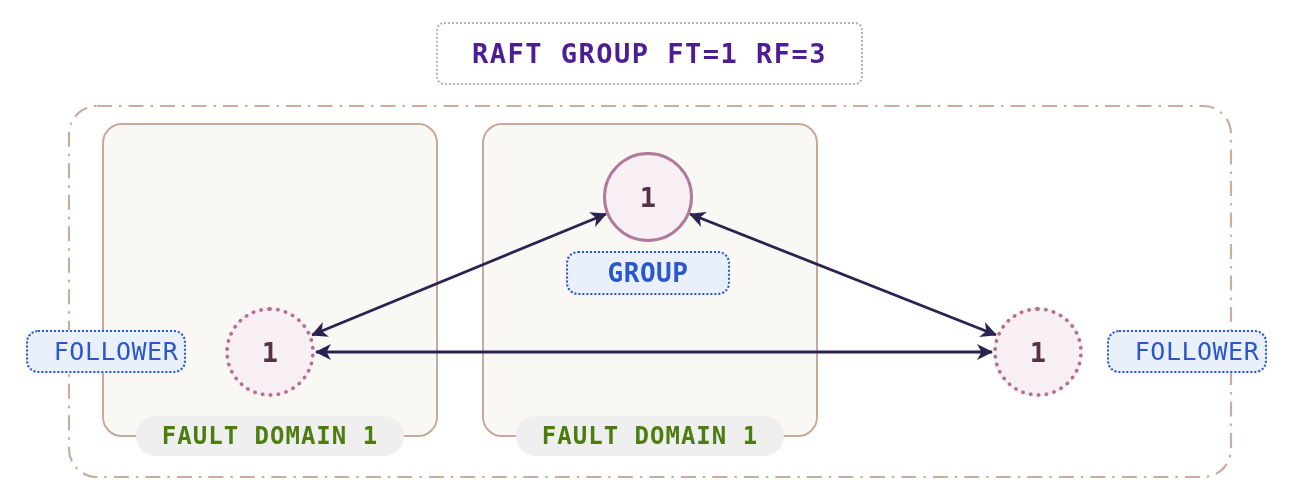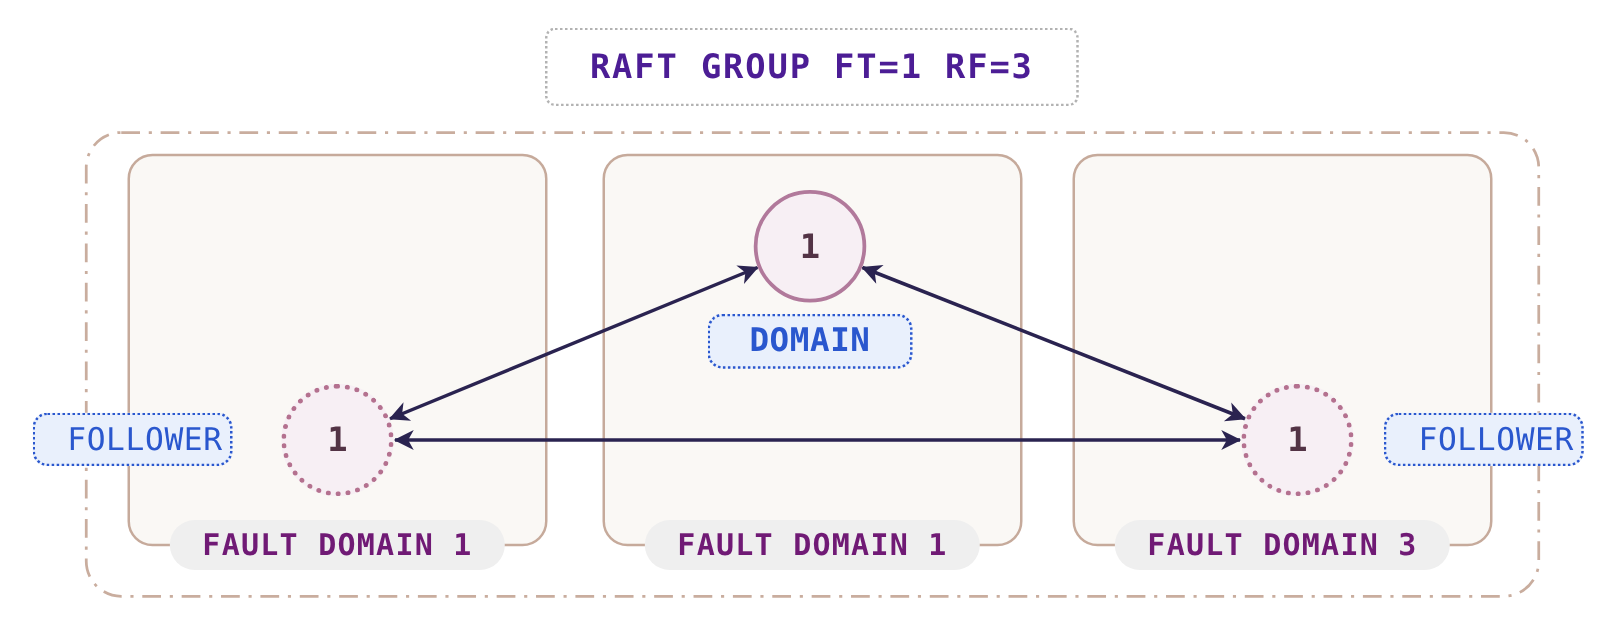--- a/index.html
+++ b/index.html
@@ -46,21 +46,21 @@
     left: 50%; bottom: -21px;
     transform: translateX(-50%);
     background: #efefef;
     border-radius: 20px;
     height: 40px;
     padding: 0 26px;
     display: flex; align-items: center; justify-content: center;
     font-size: 24px;
     font-weight: bold;
     letter-spacing: 1px;
-    color: #701a75;
+    color: #4d7c0f;
     white-space: nowrap;
   }
   
   .overlay {
     position: absolute;
     left: 0; top: 0;
     width: 1298px; height: 504px;
     pointer-events: none;
   }
   
@@ -111,23 +111,20 @@
   <div class="title-box">
     <span class="title-text">RAFT GROUP FT=1 RF=3</span>
   </div>
 
   <div class="fd fd1">
     <div class="fd-pill">FAULT DOMAIN 1</div>
   </div>
   <div class="fd fd2">
     <div class="fd-pill">FAULT DOMAIN 1</div>
   </div>
-  <div class="fd fd3">
-    <div class="fd-pill">FAULT DOMAIN 3</div>
-  </div>
 
   <svg class="overlay" viewBox="0 0 1298 504">
     <defs>
       <marker id="arrow-end" markerUnits="userSpaceOnUse" markerWidth="22" markerHeight="22" refX="17" refY="10" orient="auto">
         <path d="M2,2 L18,10 L2,18 L6.5,10 Z" fill="#2a2350"></path>
       </marker>
       <marker id="arrow-start" markerUnits="userSpaceOnUse" markerWidth="22" markerHeight="22" refX="3" refY="10" orient="auto">
         <path d="M18,2 L2,10 L18,18 L13.5,10 Z" fill="#2a2350"></path>
       </marker>
     </defs>
@@ -140,17 +137,17 @@
   <div class="node node-leader">
     <span>1</span>
   </div>
   <div class="node node-follower node-fl">
     <span>1</span>
   </div>
   <div class="node node-follower node-fr">
     <span>1</span>
   </div>
 
-  <div class="role-pill leader-pill">DOMAIN</div>
+  <div class="role-pill leader-pill">GROUP</div>
   <div class="role-pill follower-pill fp-left">FOLLOWER</div>
   <div class="role-pill follower-pill fp-right">FOLLOWER</div>
 
 </div>
 
 </body></html>

